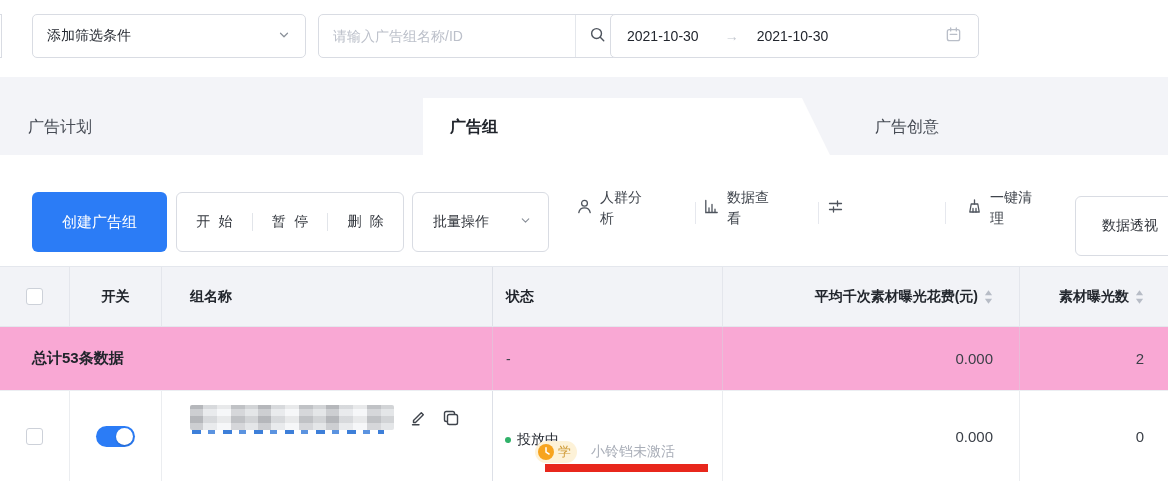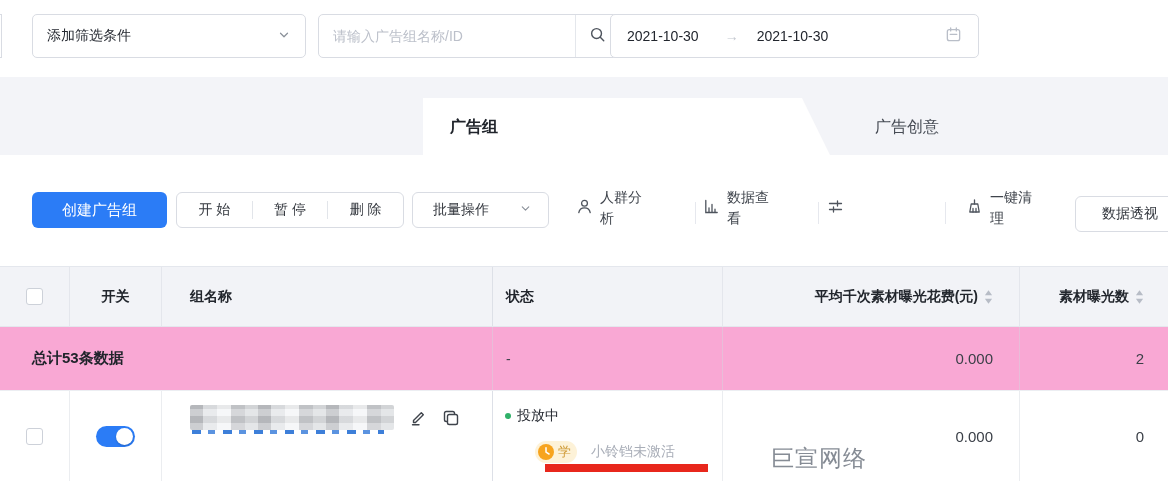--- a/index.html
+++ b/index.html
@@ -31,21 +31,21 @@
   .tabstrip { left:0; top:77px; width:1168px; height:78px; background:#f3f4f8; }
   .tab-label { position:absolute; top:21px; height:57px; line-height:57px; font-size:16px; color:#474c55; cursor:pointer; }
   .tab-plan { left:28px; }
   .tab-idea { left:875px; }
   .tab-active-shape { position:absolute; left:423px; top:21px; width:412px; height:57px; background:#fff;
       clip-path:polygon(0 0,379px 0,407px 57px,0 57px);
       filter:drop-shadow(0 0 1px rgba(60,70,90,.35)); cursor:default; }
   .tab-active-shape .tab-active-label { position:absolute; left:27px; top:0; height:57px; line-height:57px; font-size:16px; font-weight:700; color:#20242b; }
 
   
-  .btn { display:flex; align-items:center; justify-content:center; height:36px; top:192px; border-radius:6px; cursor:pointer; font-size:14px; color:#33373e; background:#fff; }
+  .btn { display:flex; align-items:center; justify-content:center; height:60px; top:192px; border-radius:6px; cursor:pointer; font-size:14px; color:#33373e; background:#fff;font-family:Liberation Mono, monospace; }
   .btn-primary { left:32px; width:135px; background:#2b7cf6; color:#fff; font-size:15px; border:0; }
   .btn-group { left:176px; width:228px; border:1px solid #d9dce3; display:flex; }
   .btn-group .seg { flex:1; display:flex; align-items:center; justify-content:center; cursor:pointer; }
   .btn-group .seg + .seg { border-left:1px solid #e2e5ea; }
   .btn-batch { left:412px; width:137px; border:1px solid #d9dce3; justify-content:space-between; padding:0 16px 0 20px; }
   .btn-pivot { left:1075px; width:110px; top:196px; border:1px solid #d9dce3; }
   .tool { position:absolute; top:185px; height:46px; display:flex; align-items:center; gap:7px; cursor:pointer; color:#3f444c; }
   .tool .lbl { font-size:14px; line-height:21px; word-break:break-all; }
   .tool-icon { color:#4e545d; flex:none; }
   .tool-div { position:absolute; top:202px; width:1px; height:22px; background:#e6e8ee; }
@@ -84,21 +84,21 @@
        repeating-linear-gradient(0deg, rgba(255,255,255,.22) 0 7px, rgba(0,0,0,.05) 7px 14px),
        repeating-linear-gradient(90deg,#bfc1c5 0 13px,#e3e5e8 13px 27px,#f4f5f7 27px 41px,#caccd0 41px 55px,#dddfe2 55px 68px); }
   .row-icon { position:absolute; top:17px; color:#3f444c; cursor:pointer; }
   .edit-icon { left:246px; }
   .copy-icon { left:279px; }
   .row-links { position:absolute; left:28px; top:53px; display:flex; gap:24px; }
   .row-links span { color:#55595f; cursor:pointer; }
 
   
   .c-status-data { position:relative; padding:0; display:block !important; }
-  .st-line1 { position:absolute; left:12px; top:16px; display:flex; align-items:center; gap:6px; }
+  .st-line1 { position:absolute; left:12px; top:40px; display:flex; align-items:center; gap:6px; }
   .st-dot { width:6px; height:6px; border-radius:50%; }
   .st-line2 { position:absolute; left:42px; top:50px; display:flex; align-items:center; gap:14px; }
   .pill { height:22px; border-radius:11px; display:flex; align-items:center; padding:0 6px 0 2px; gap:3px; }
   .pill .zi { font-size:13px; }
   .note { color:#a9aeb8; }
   .red-underline { position:absolute; left:52px; top:73px; width:163px; height:8px; }
 
   .watermark { left:771px; top:443px; font-size:23px; letter-spacing:1px; pointer-events:none; }
 </style>
 </head>
@@ -135,20 +135,21 @@
     <span class="d date-end">2021-10-30</span>
     <span class="cal-icon">
       <svg width="17" height="17" viewBox="0 0 18 18" fill="none">
           <rect x="2.5" y="3.8" width="13" height="11.7" rx="2" stroke="currentColor" stroke-width="1.4"></rect>
           <path d="M6 2v3.2M12 2v3.2M5.5 8.8h7" stroke="currentColor" stroke-width="1.4" stroke-linecap="round"></path>
         </svg>
     </span>
   </div>
 
   <div class="abs tabstrip">
+    <span class="tab-label tab-plan">广告计划</span>
     <div class="tab-active-shape">
       <span class="tab-active-label">广告组</span>
     </div>
     <span class="tab-label tab-idea">广告创意</span>
   </div>
 
   <div class="abs btn btn-primary" style="background: rgb(43, 124, 246);">创建广告组</div>
 
   <div class="abs btn btn-group">
     <div class="seg">开 始</div>
@@ -291,15 +292,14 @@
           <span class="zi">学</span>
         </span>
         <span class="note">小铃铛未激活</span>
       </div>
       <div class="red-underline" style="background: rgb(232, 39, 28);"></div>
     </div>
     <div class="c-num num">0.000</div>
     <div class="c-num-last num">0</div>
   </div>
 
-  <div class="abs watermark" style="color: rgb(134, 140, 149);">巨宣网络</div>
 
 </div>
 
 </body></html>

